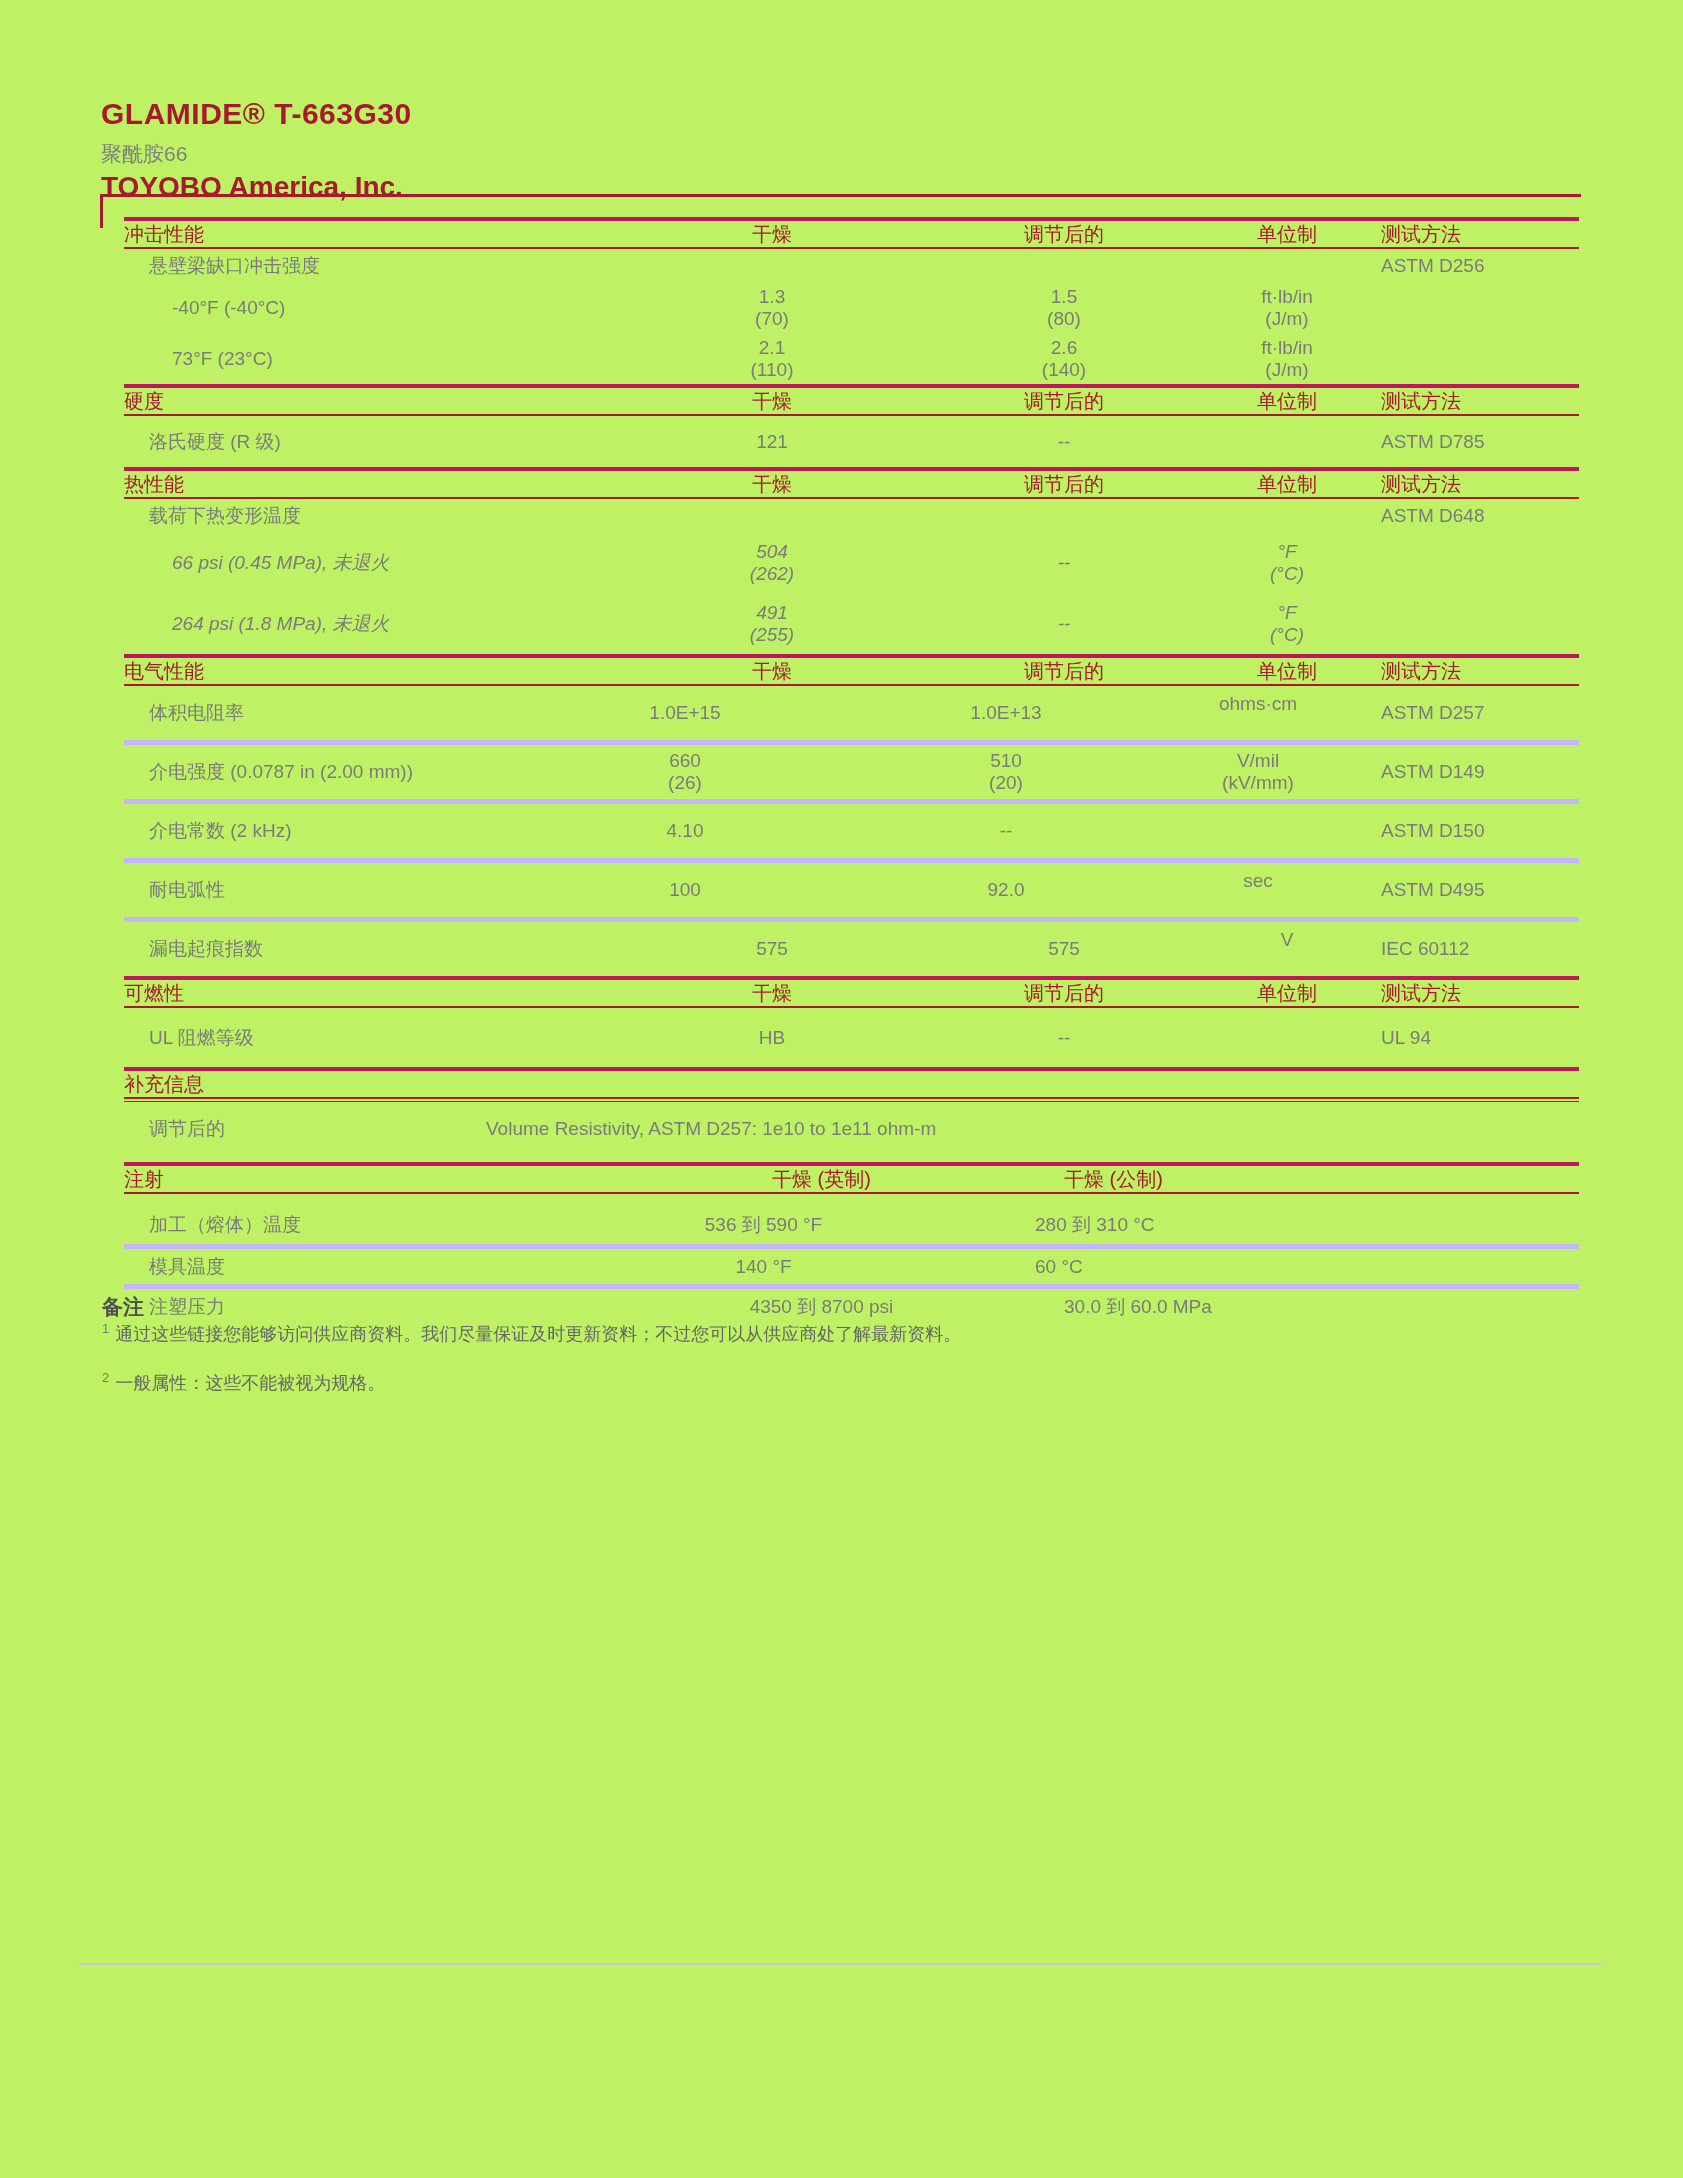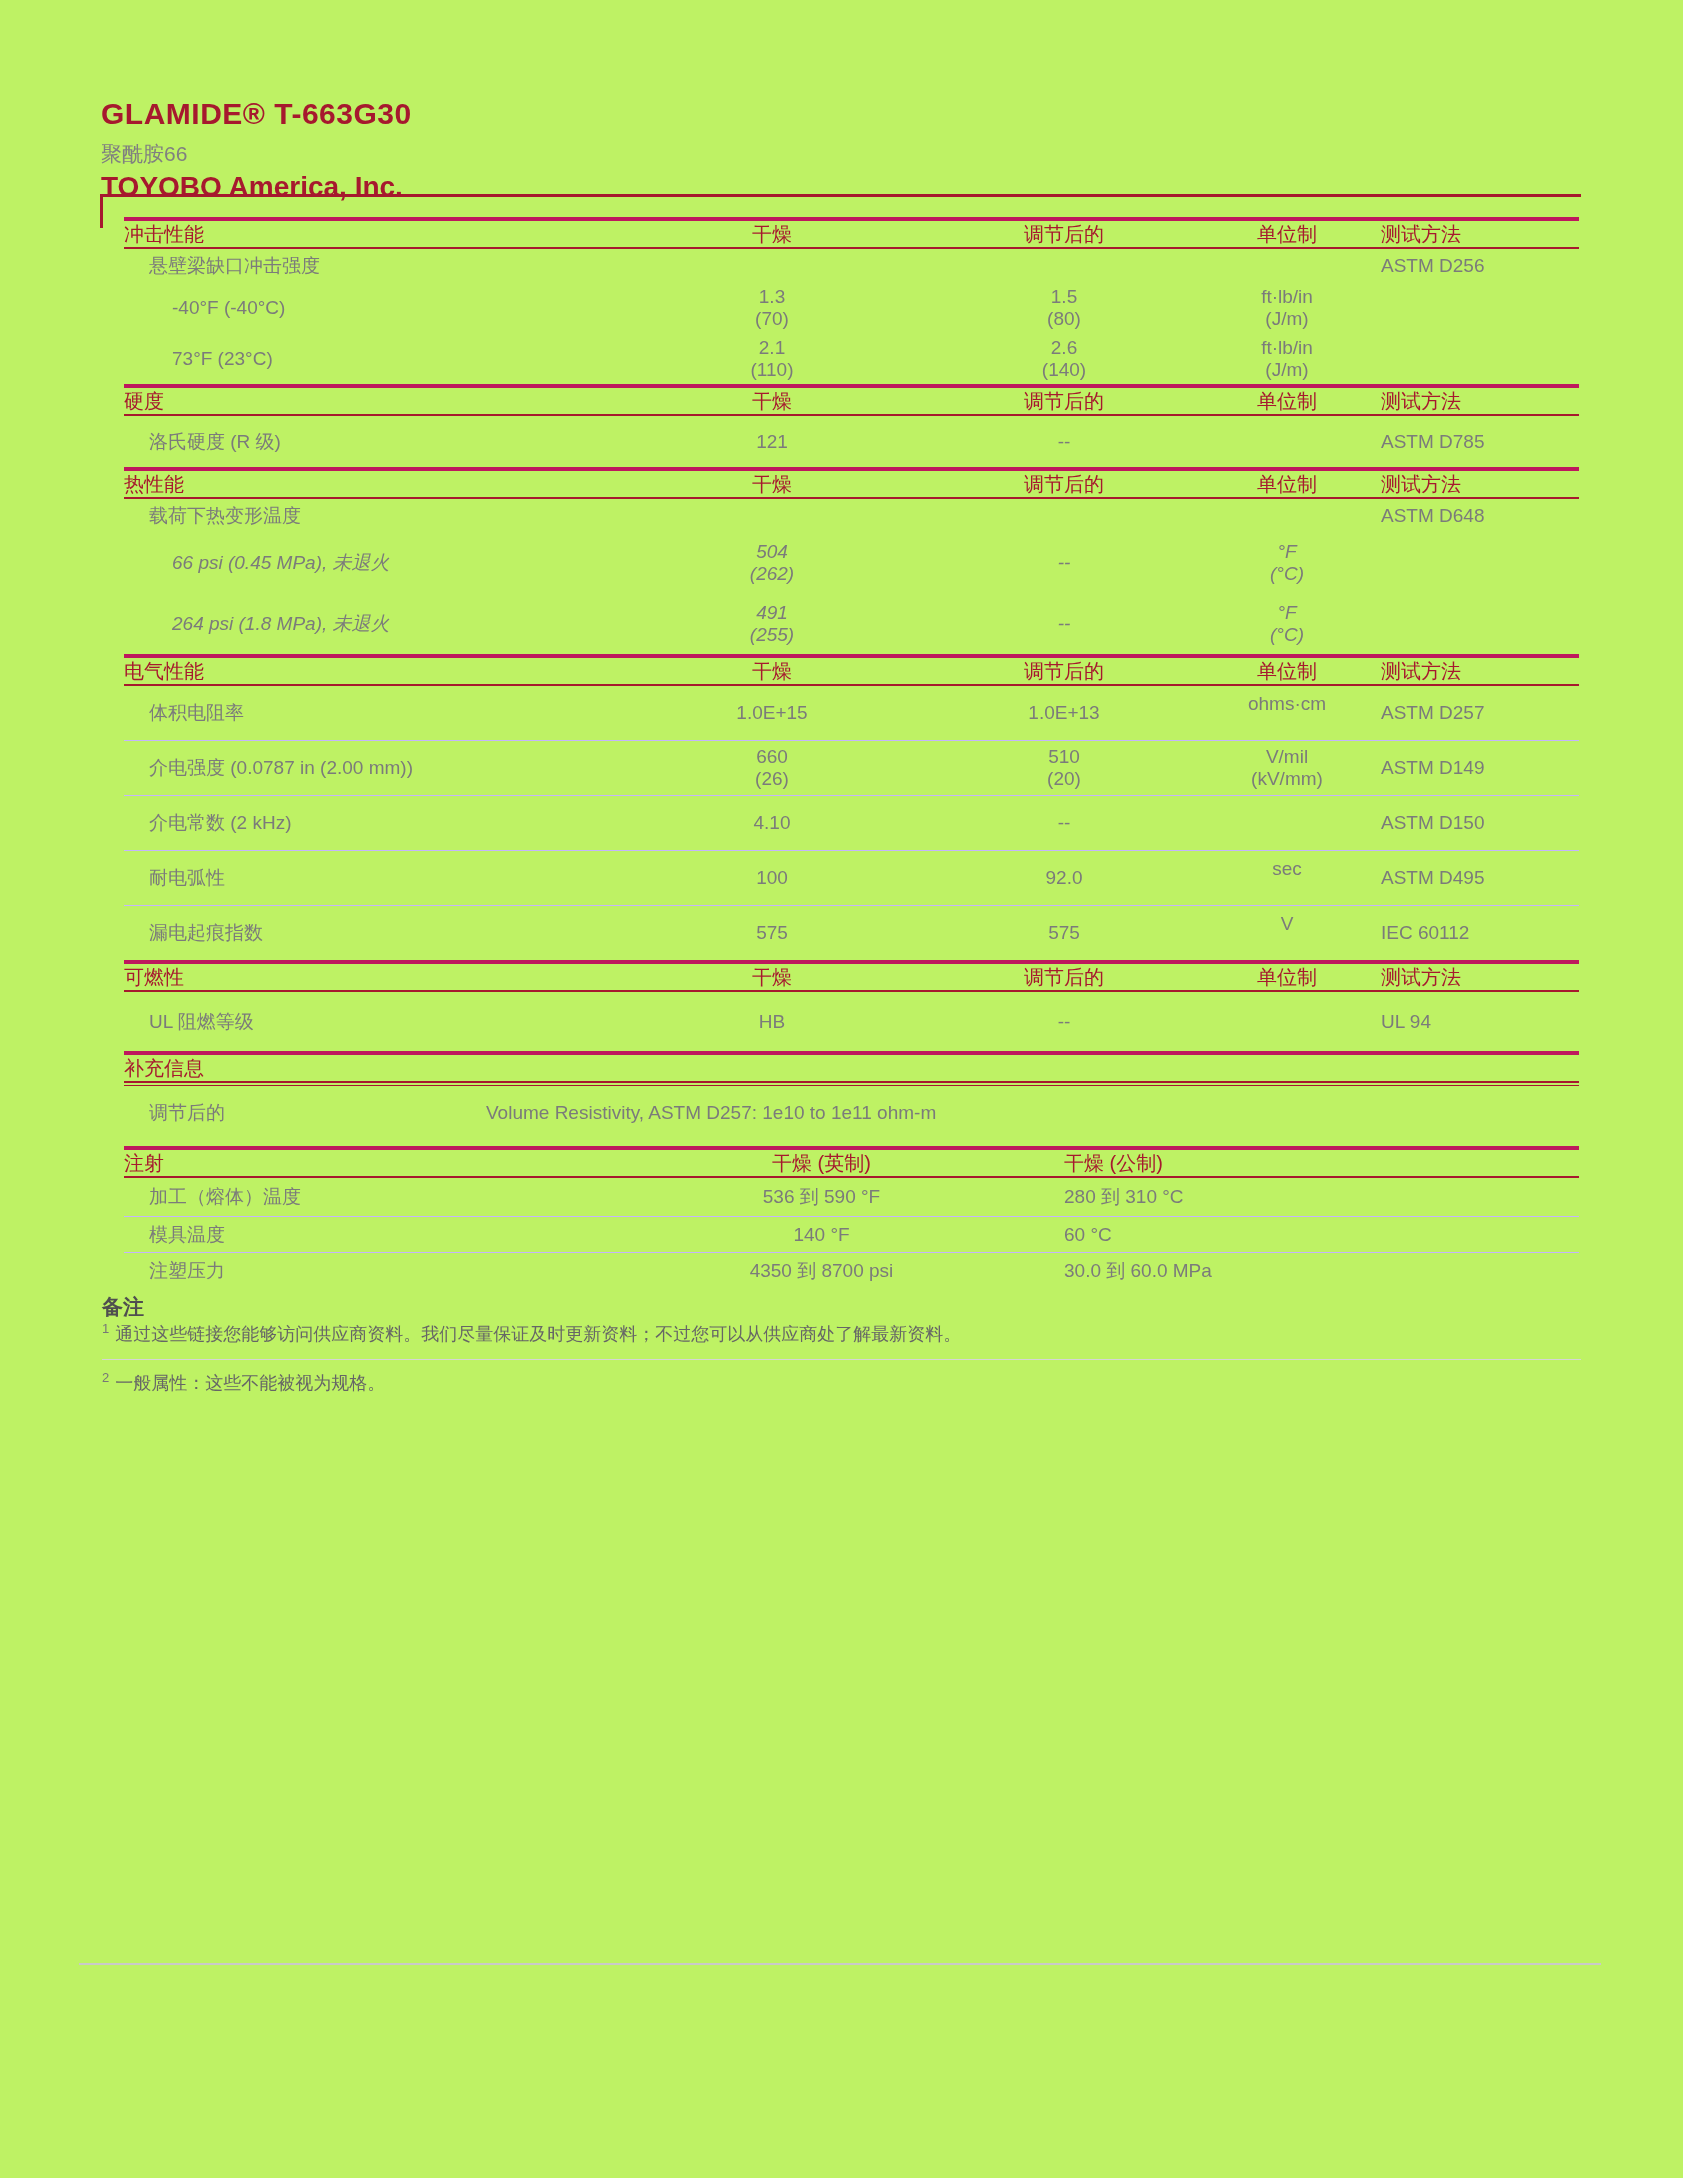--- a/index.html
+++ b/index.html
@@ -26,34 +26,34 @@
   .row{display:flex;align-items:center;}
   .c-label{flex:1;padding-left:25px;}
   .c-label.lv2{padding-left:48px;}
   .c-dry{width:198px;text-align:center;}
   .c-cond{width:198px;margin-left:94px;text-align:center;}
   .c-unit{width:158px;margin-left:45px;text-align:center;}
   .c-method{width:198px;margin-left:15px;text-align:left;}
   .sec-head .c-dry,.sec-head .c-cond,.sec-head .c-unit,.sec-head .c-method{color:#A6192E;}
   .v2{line-height:22px;}
   .h33{height:33px;} .h52{height:51px;} .h55{height:54px;} .h60{height:59px;} .h62{height:61px;font-style:italic;}
-  .sep{border-bottom:1px solid #c4b5fd;}
+  .sep{border-bottom:5px solid #c4b5fd;gap:29px;}
   .unit-top{align-self:flex-start;padding-top:7px;}
   
   .supp-extra-line{height:1px;background:#A6192E;margin-top:2px;}
   .s-label{width:337px;padding-left:25px;}
   .s-text{flex:1;}
   .gap6{height:6px;}
   
   .i-label{flex:1;padding-left:25px;}
   .sec-head .i-label{padding-left:0;}
   .i-eng{width:297px;text-align:center;}
   .i-met{width:297px;margin-left:94px;}
   .i-tail{width:218px;}
-  .h38{height:38px;} .h35{height:35px;}
+  .h38{height:38px;margin-top:12px;} .h35{height:35px;}
   
   .notes{position:absolute;left:102px;top:1293px;width:1479px;color:#666666;font-size:18px;}
   .notes-title{color:#4f4f4f;font-size:21px;font-weight:bold;}
   .note-item{padding-bottom:13px;}
   .note-item.with-sep{border-bottom:1px solid #d5d5d5;margin-bottom:10px;}
   .note-sup{font-size:13px;vertical-align:super;margin-right:6px;color:#777777;}
   
   .footer-line{position:absolute;left:79px;top:1963px;width:1522px;height:2px;background:#c9c9c9;}
 </style>
 </head>

